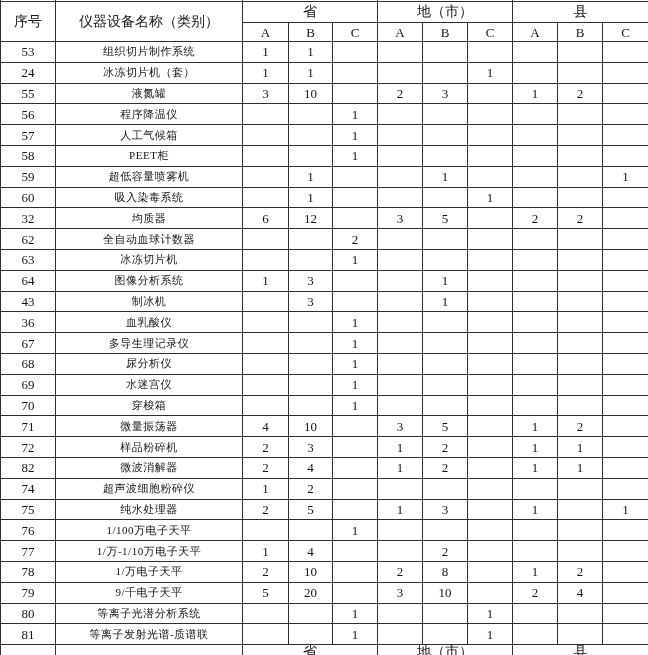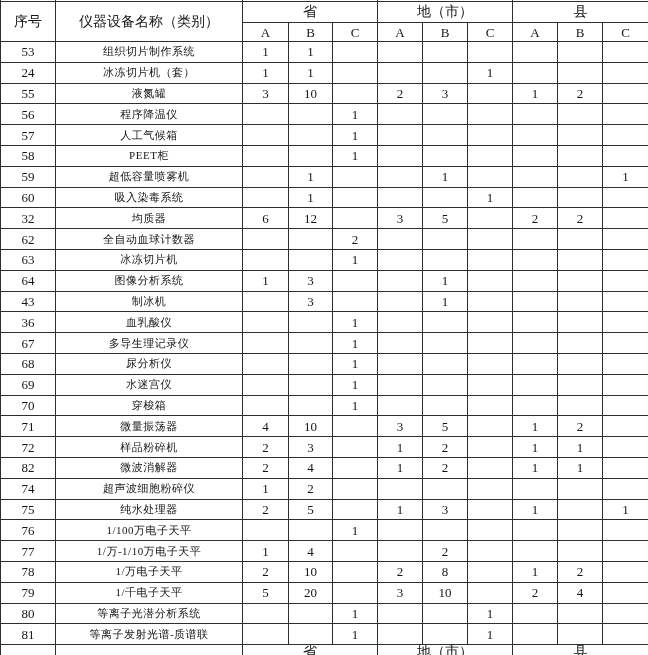--- a/index.html
+++ b/index.html
@@ -408,21 +408,21 @@
         <td></td>
         <td>2</td>
         <td>8</td>
         <td></td>
         <td>1</td>
         <td>2</td>
         <td></td>
       </tr>
       <tr>
         <td>79</td>
-        <td class="name-cell">1/千电子天平</td>
+        <td class="name-cell">9/千电子天平</td>
         <td>5</td>
         <td>20</td>
         <td></td>
         <td>3</td>
         <td>10</td>
         <td></td>
         <td>2</td>
         <td>4</td>
         <td></td>
       </tr>

